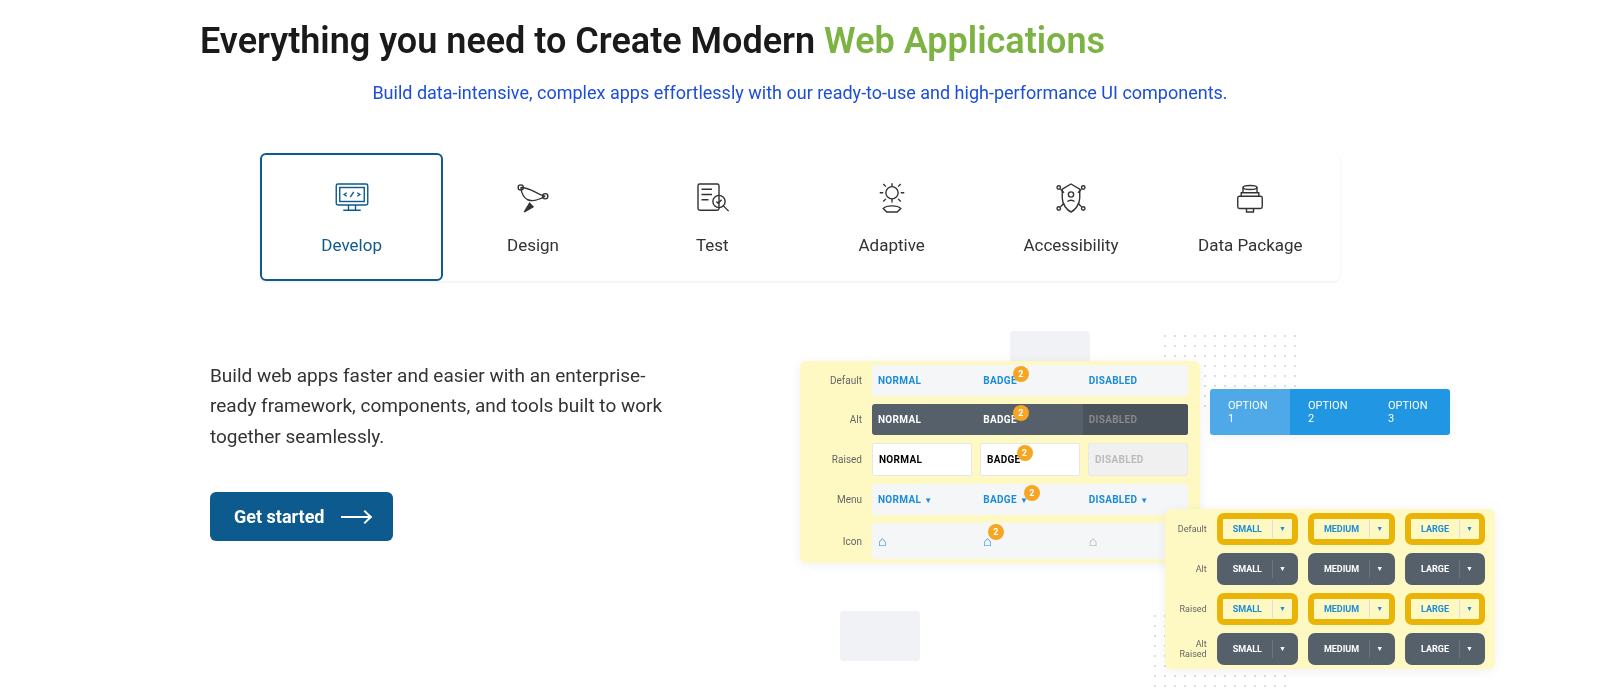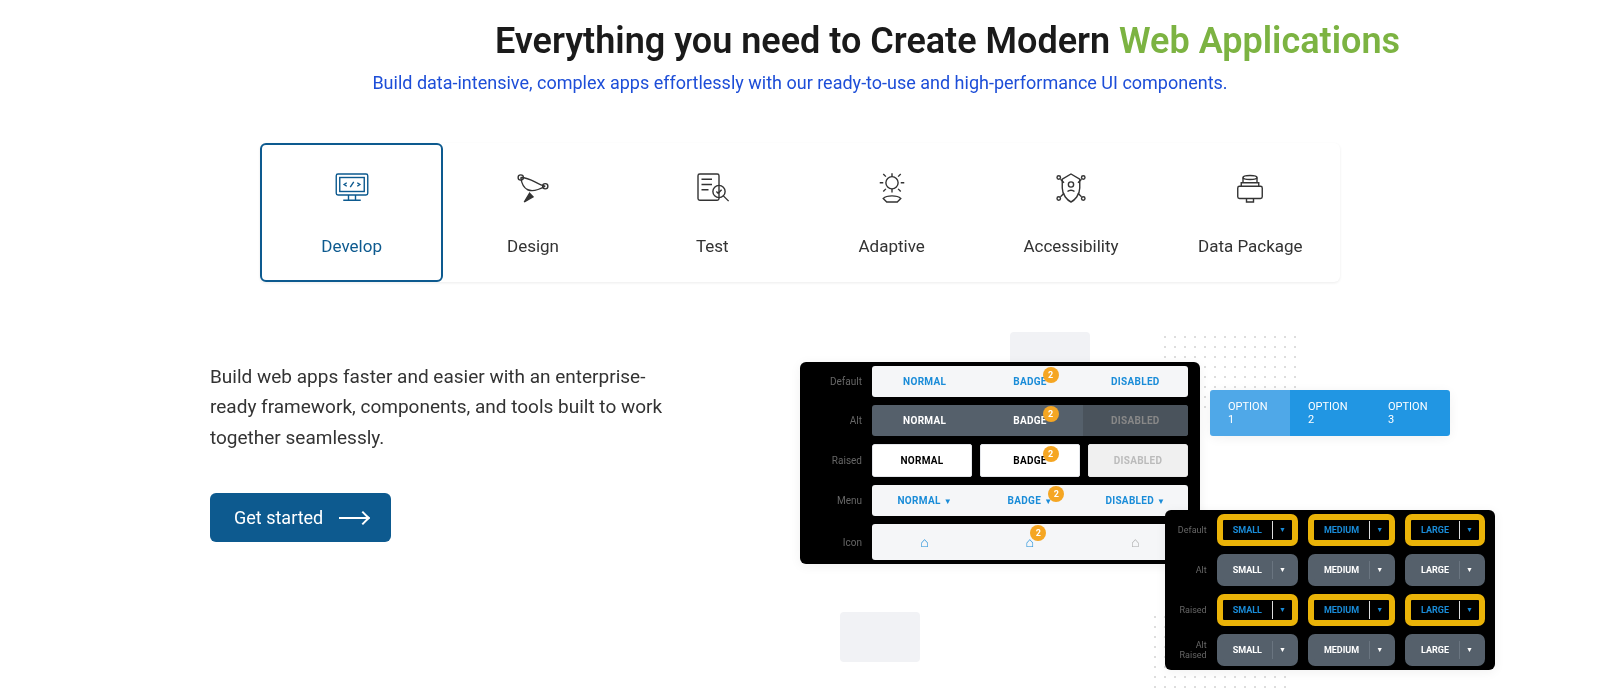--- a/index.html
+++ b/index.html
@@ -1,41 +1,41 @@
 <!DOCTYPE html>
 <html><head>
 <meta charset="utf-8">
 <style>
 *{box-sizing:border-box;margin:0;padding:0;font-family:-apple-system,BlinkMacSystemFont,"Segoe UI",Roboto,sans-serif}
 body{background:#fff;width:1600px;height:698px;overflow:hidden}
 .container{max-width:1200px;margin:0 auto;padding:20px 0}
-.heading{text-align:right;font-size:36px;font-weight:600;color:#1a1a1a;margin-bottom:10px}
+.heading{text-align:left;font-size:36px;font-weight:600;color:#1a1a1a;margin-bottom:20px}
 .heading .accent{color:#7cb342}
 .subheading{text-align:center;font-size:18px;color:#1d4ed8;margin-bottom:50px}
 .tabs{display:flex;background:#fff;border-radius:6px;box-shadow:0 1px 3px rgba(0,0,0,0.08);margin:0 60px}
-.tab{flex:1;display:flex;flex-direction:column;align-items:center;justify-content:center;padding:24px 10px;cursor:pointer;gap:29px}
+.tab{flex:1;display:flex;flex-direction:column;align-items:center;justify-content:center;padding:24px 10px;cursor:pointer;gap:18px}
 .tab.active{border:2px solid #0d5a8f;border-radius:6px;color:#0d5a8f}
 .tab-icon{width:42px;height:38px;display:flex;align-items:center;justify-content:center}
 .tab-label{font-size:17px;color:#333}
 .tab.active .tab-label{color:#0d5a8f}
 .content{display:flex;gap:60px;padding:80px 0 0 0;align-items:flex-start}
 .left{flex:0 0 480px;padding-left:10px}
 .desc{font-size:19px;line-height:1.6;color:#333;margin-bottom:40px}
-.cta{display:inline-flex;align-items:center;gap:16px;background:#0d5a8f;color:#fff;padding:14px 24px;border-radius:6px;font-size:18px;font-weight:400;border:none;cursor:pointer}
+.cta{display:inline-flex;align-items:center;gap:16px;background:#0d5a8f;color:#fff;padding:14px 24px;border-radius:6px;font-size:18px;font-weight:700;border:none;cursor:pointer}
 .arrow{width:28px;height:2px;background:#fff;position:relative}
 .arrow:after{content:"";position:absolute;right:-1px;top:-4px;border:solid #fff;border-width:0 2px 2px 0;padding:4px;transform:rotate(-45deg)}
 .right{position:relative;flex:1}
-.panel{background:#000000;border-radius:6px;box-shadow:0 2px 12px rgba(0,0,0,0.06);position:absolute}
+.panel{background:#fef9c3;border-radius:6px;box-shadow:0 2px 12px rgba(0,0,0,0.06);position:absolute}
 .panel1{left:60px;top:0;width:400px}
 .panel2{left:470px;top:28px;width:240px}
 .panel3{left:425px;top:148px;width:330px}
 .row{display:flex;align-items:center;gap:10px;padding:4px 12px}
 .row-label{width:50px;font-size:10px;color:#666;text-align:right}
 .seg{display:flex;flex:1;border-radius:3px;overflow:hidden}
-.cell{flex:1;text-align:center;padding:10px 6px;font-size:10px;font-weight:700;letter-spacing:0.3px}
+.cell{flex:1;text-align:left;padding:10px 6px;font-size:10px;font-weight:700;letter-spacing:0.3px}
 .seg.light{background:#f5f6f8}
 .seg.dark{background:#55606b}
 .seg.light .cell{color:#1a8cd8}
 .seg.dark .cell{color:#fff}
 .cell.disabled{color:#bbb}
 .seg.dark .cell.disabled{background:#4a535c;color:#888}
 .badge{position:relative;display:inline-block}
 .badge-dot{position:absolute;top:-9px;right:-12px;width:16px;height:16px;background:#f5a623;border-radius:50%;color:#fff;font-size:9px;display:flex;align-items:center;justify-content:center;font-weight:700}
 .caret{font-size:8px;margin-left:3px}
 .opt-tabs{display:flex;border-radius:3px;overflow:hidden}

